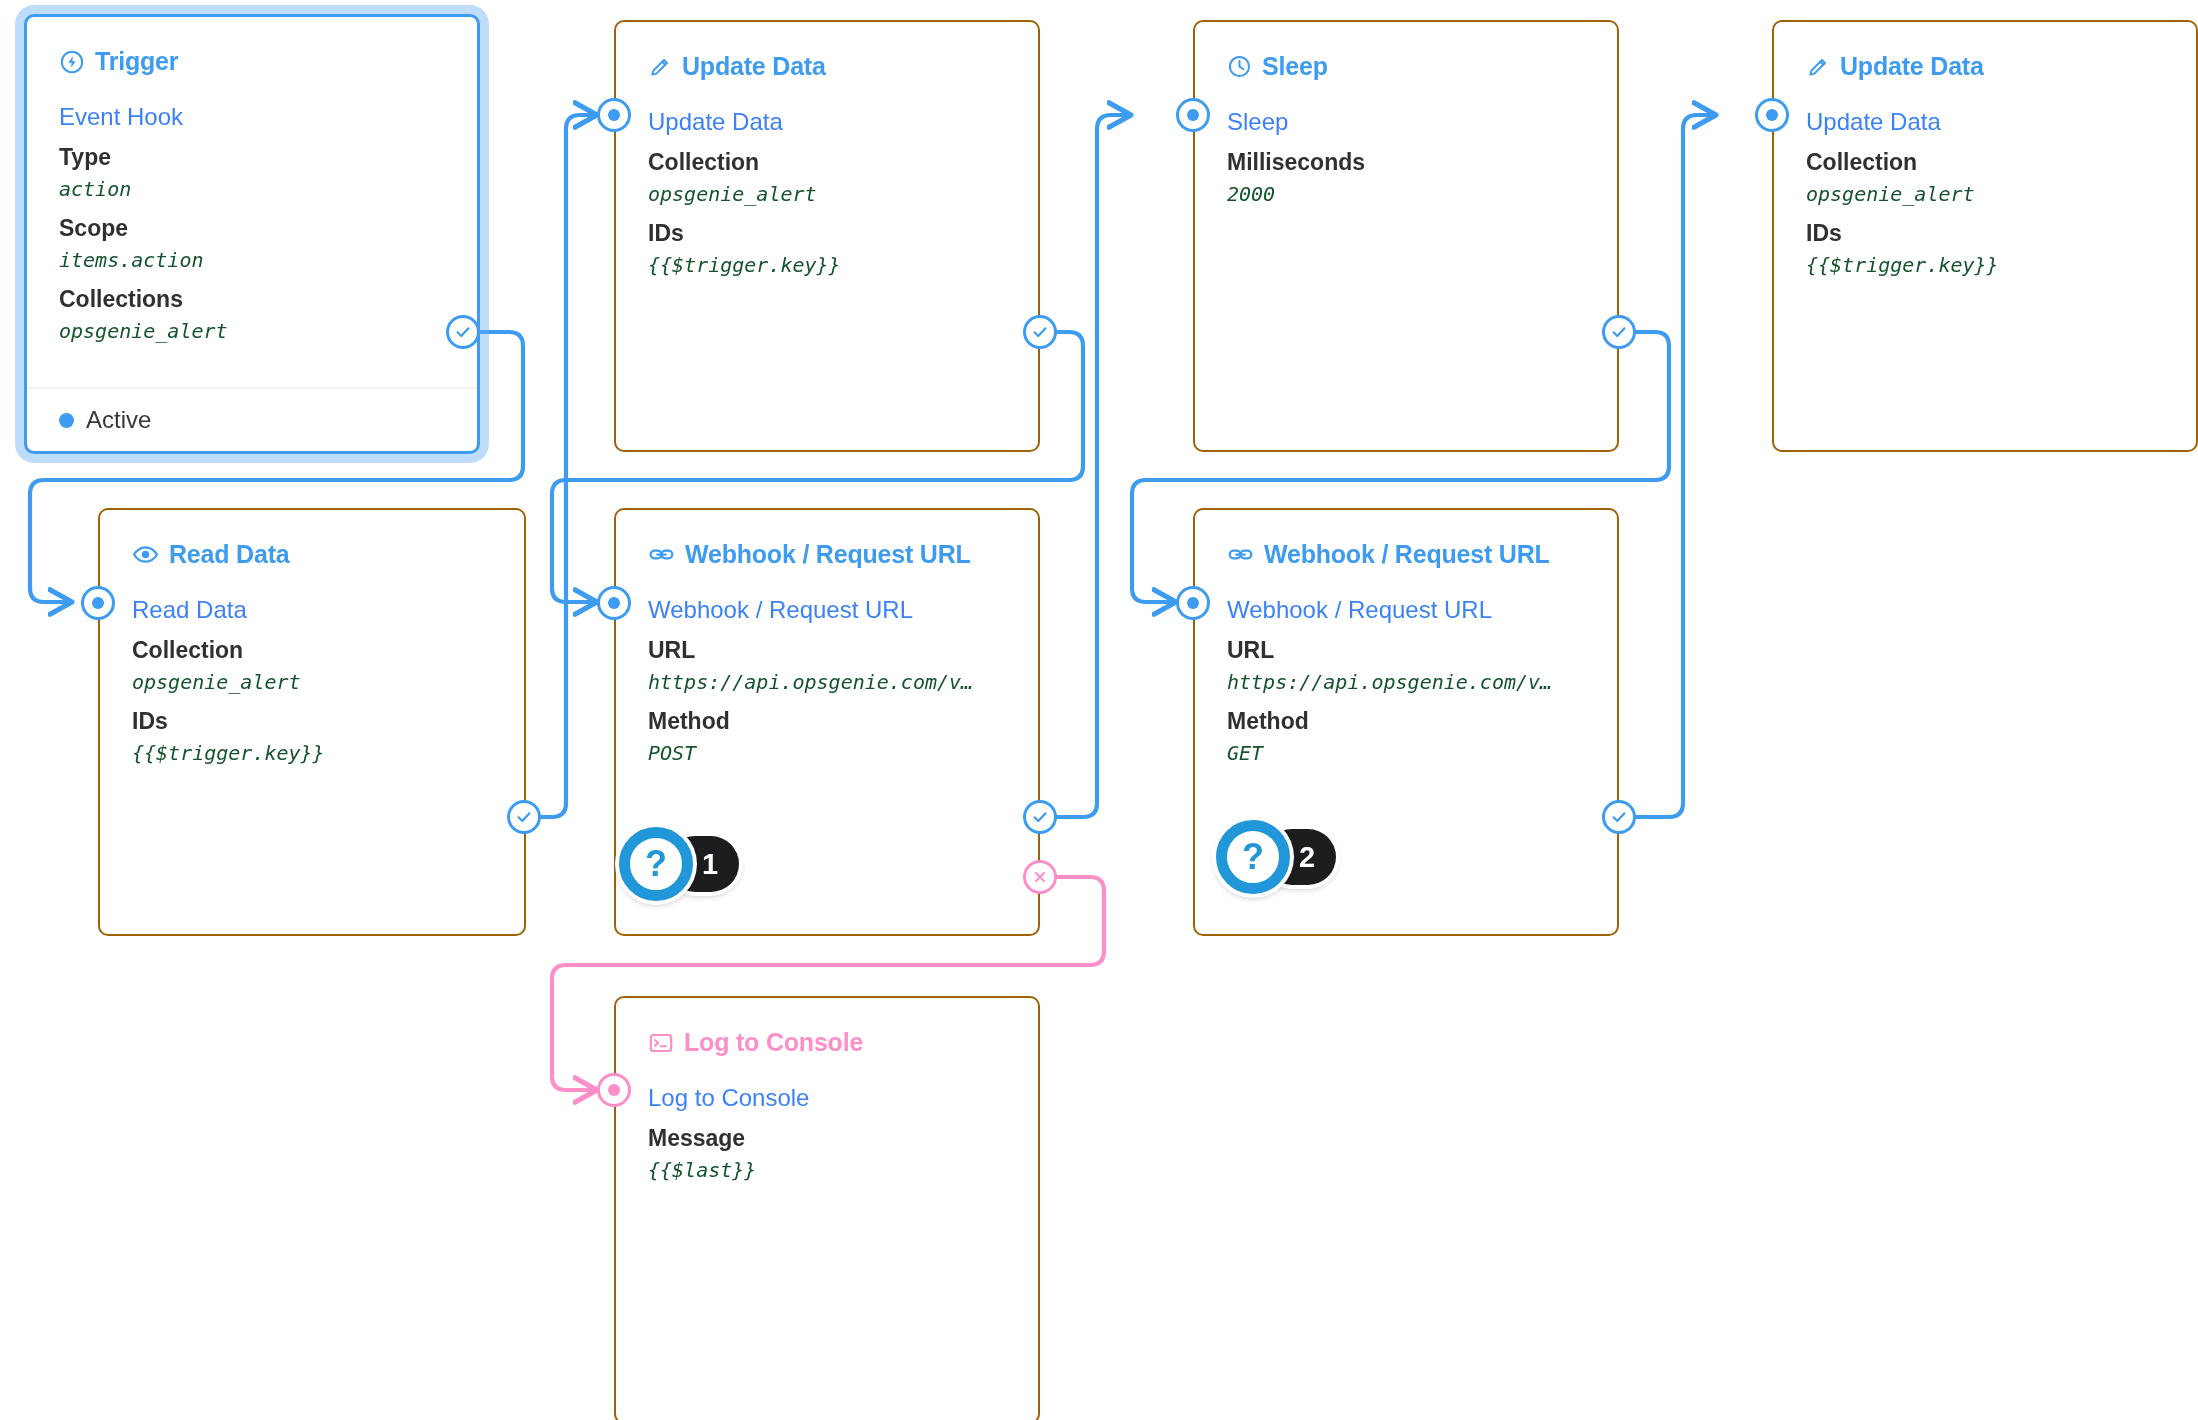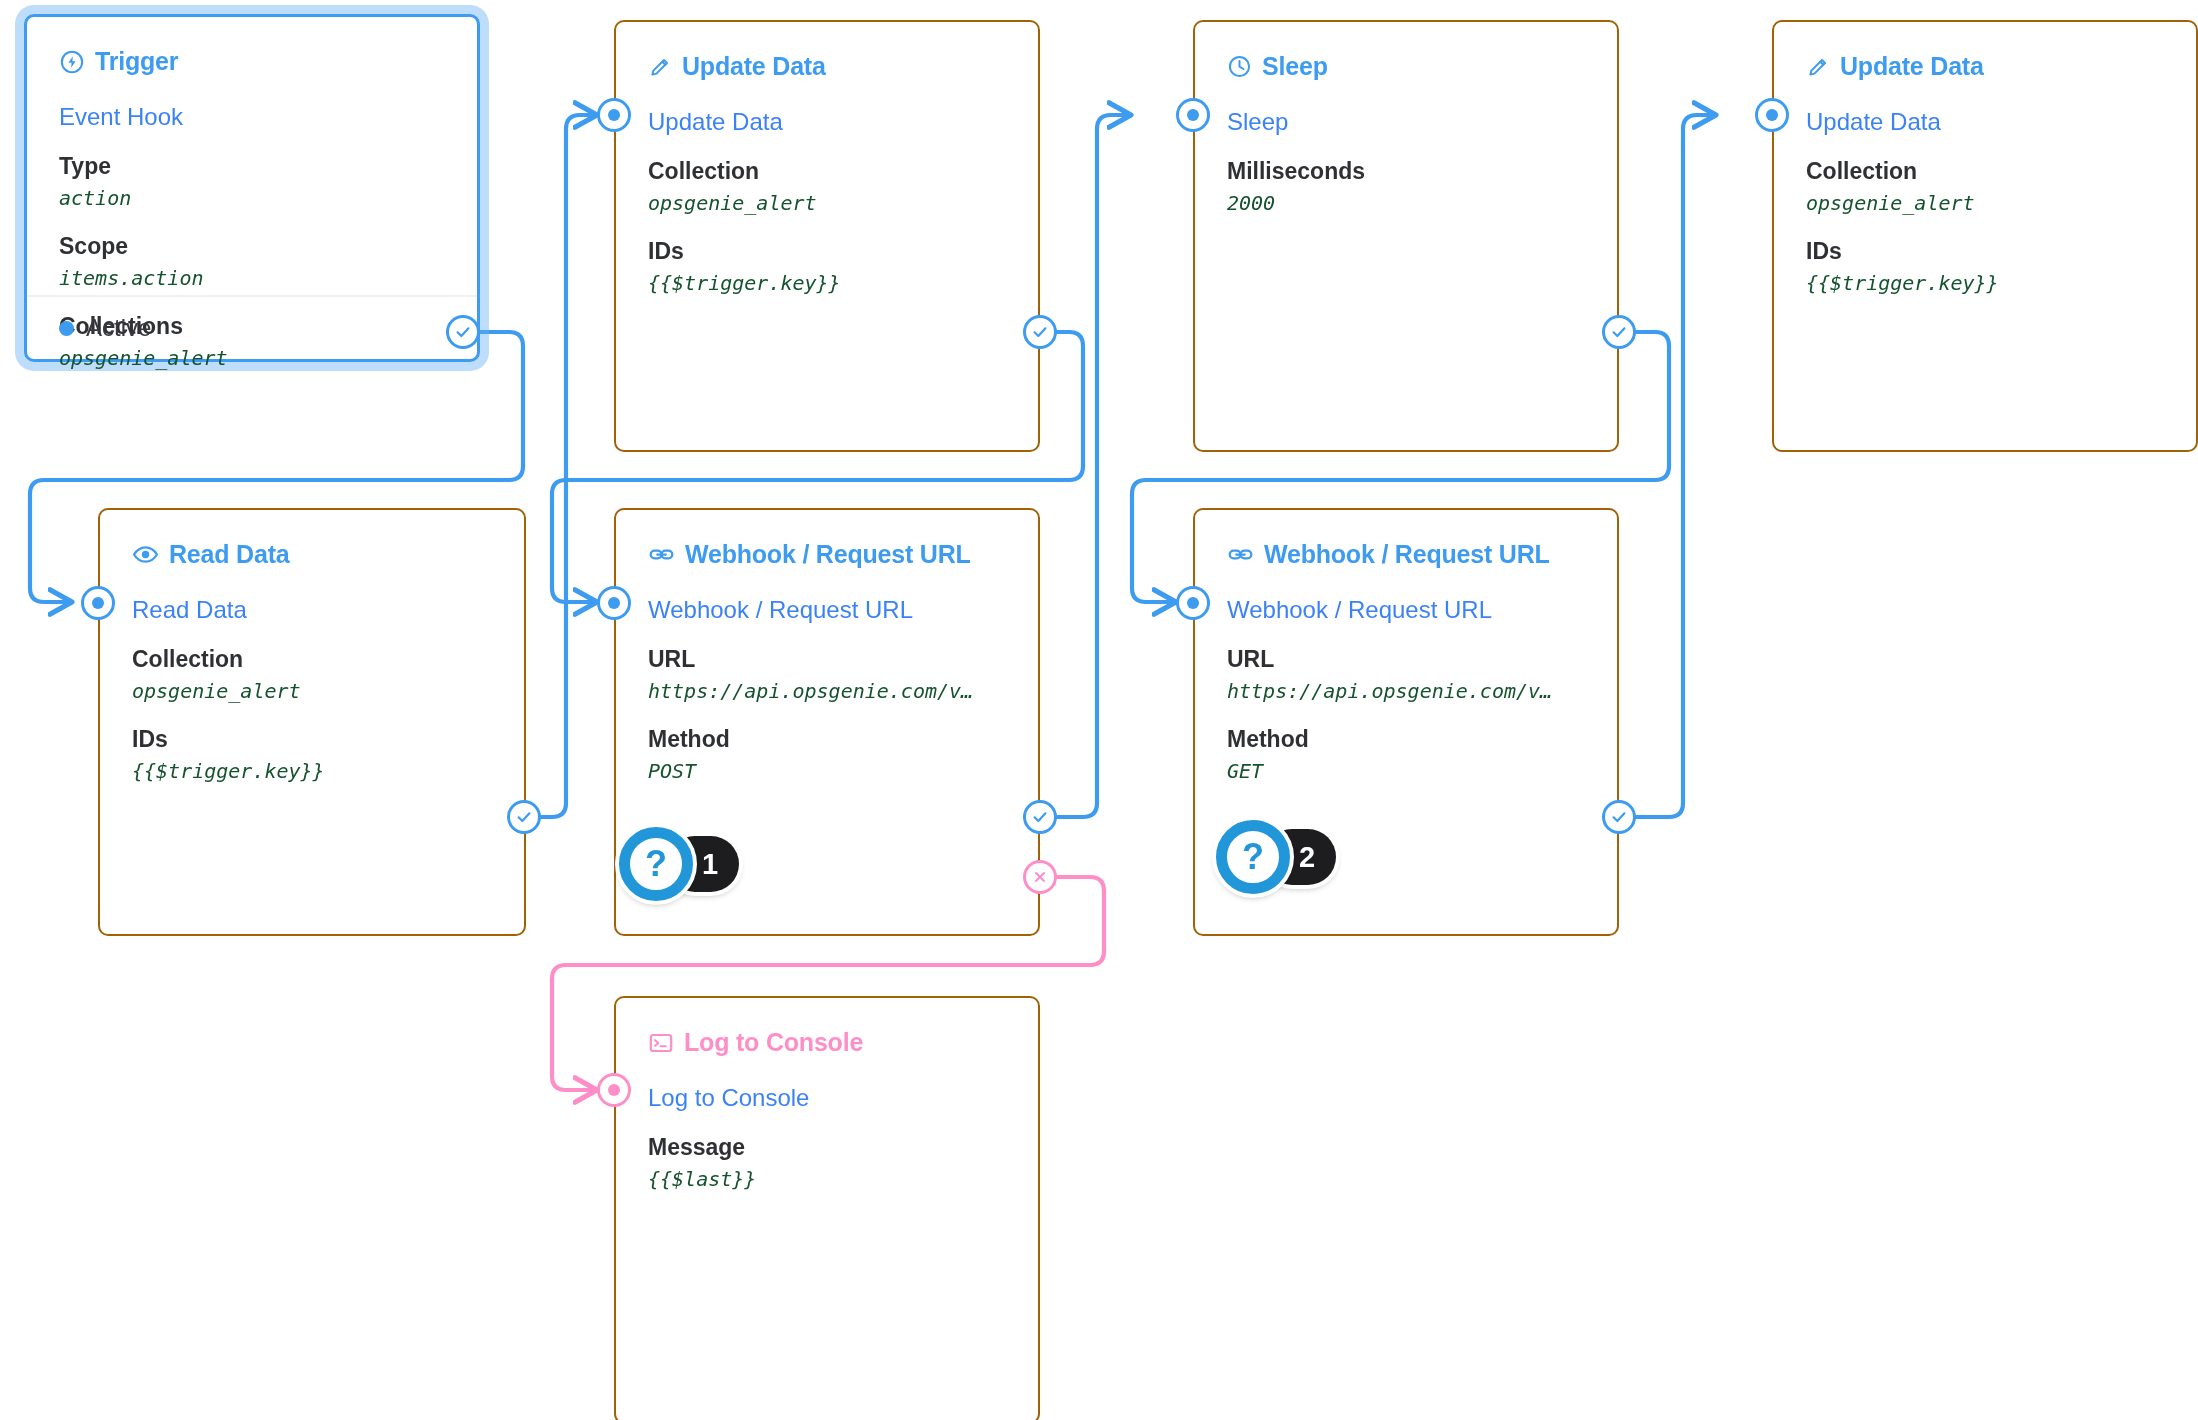--- a/index.html
+++ b/index.html
@@ -62,21 +62,21 @@
   .panel-head.pink .title { color: #fd8ec8; }
   .head-icon { display: flex; align-items: center; }
 
   .op-name {
     font-size: 24px;
     color: #3b82f6;
     margin-bottom: 5px;
     line-height: 1.25;
   }
   .field {
-    margin-top: 20px;
+    margin-top: 11px;
   }
   .field:first-of-type { margin-top: 0; }
   .field-label {
     font-size: 23px;
     font-weight: bold;
     color: #2f3034;
     line-height: 1.3;
   }
   .field-value {
     font-family: "DejaVu Sans Mono", monospace;
@@ -222,21 +222,21 @@
       <path d="M1600 817 H1669 Q1683 817 1683 803 V129 Q1683 115 1697 115 H1716" marker-end="url(#arrowBlue)"></path>
     </g>
 
     <g fill="none" stroke="#fd8ec8" stroke-width="4.2" stroke-linecap="round" stroke-linejoin="round">
 
       <path d="M1040 877 H1090 Q1104 877 1104 891 V951 Q1104 965 1090 965 H566
                Q552 965 552 979 V1076 Q552 1090 566 1090 H597" marker-end="url(#arrowPink)"></path>
     </g>
   </svg>
 
-  <div class="panel selected" style="left:24px; top:14px; width:456px; height:348px;">
+  <div class="panel selected" style="left:24px; top:14px; width:456px; height:440px;">
     <div class="panel-inner">
       <div class="panel-head">
         <span class="head-icon">
           <svg width="26" height="26" viewBox="0 0 24 24">
             <circle cx="12" cy="12" r="9.4" fill="none" stroke="#3d9bf0" stroke-width="1.9"></circle>
             <path d="M12.8 6.6 L8.6 12.6 H11.6 L11.2 17.4 L15.4 11.4 H12.4 Z" fill="#3d9bf0"></path>
           </svg>
         </span>
         <span class="title">Trigger</span>
       </div>

